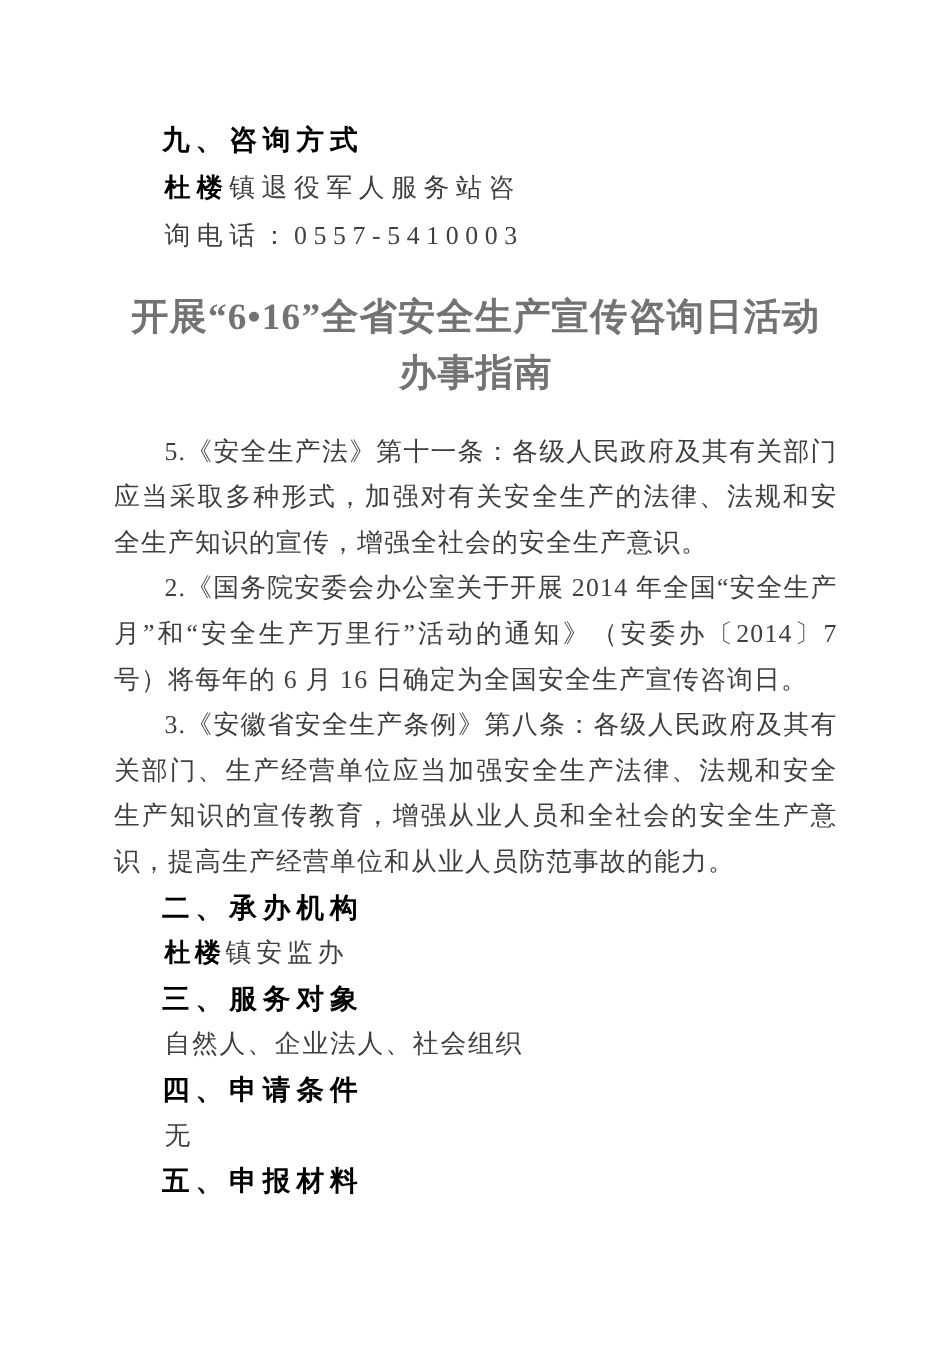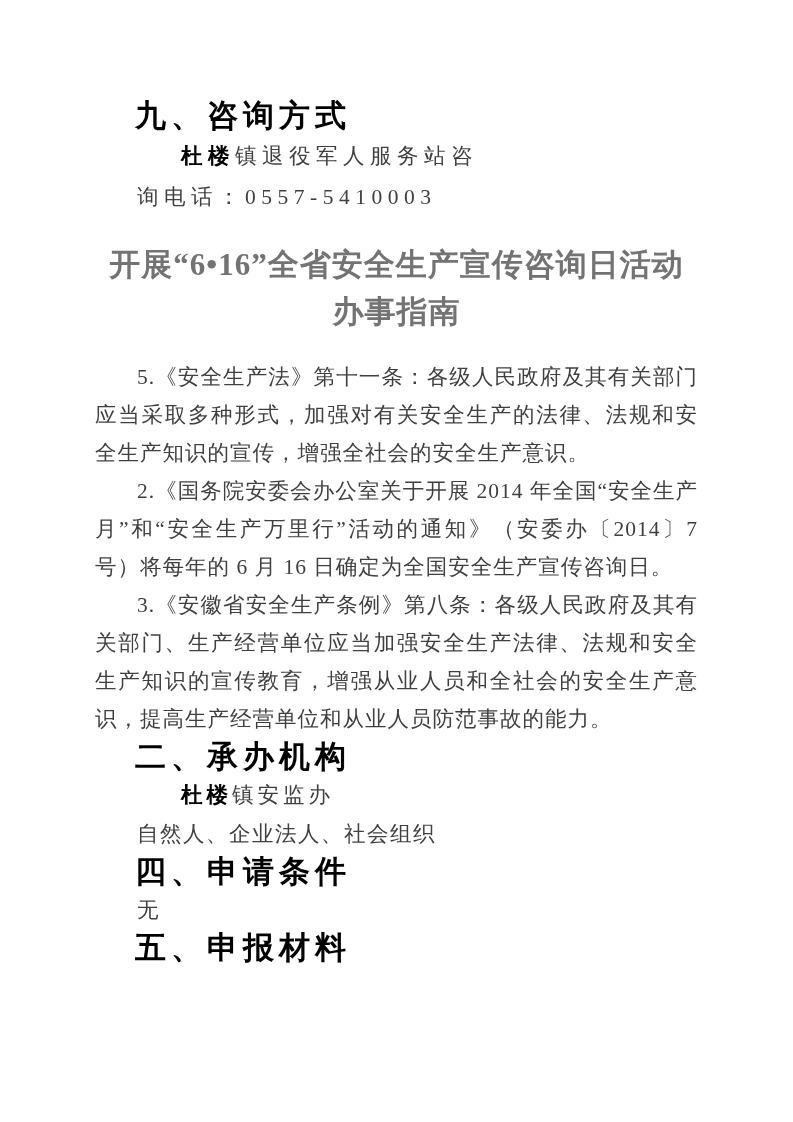--- a/index.html
+++ b/index.html
@@ -12,21 +12,21 @@
     height: 1122px;
     background: #ffffff;
     padding: 96px 95px 0 95px;
     overflow: hidden;
   }
 
   
   .sec-heading {
     font-family: "Liberation Sans", "DejaVu Sans", sans-serif;
     font-weight: 700;
-    font-size: 31px;
+    font-size: 23px;
     color: #000000;
     letter-spacing: 5px;
     line-height: 38px;
     padding-left: 40px;
   }
   .top-block .sec-heading { line-height: 40px; }
 
   
   .kai {
     font-family: "Liberation Serif", "DejaVu Serif", serif;
@@ -36,24 +36,23 @@
   }
 
   .top-block { line-height: 40px; }
   .top-block .spaced-line {
     letter-spacing: 5.5px;
     padding-left: 42px;
     line-height: 40px;
     white-space: nowrap;
   }
   .hei-bold {
-    font-family: Liberation Mono, monospace;
+    font-family: Liberation Sans, sans-serif;
     font-weight: 700;
     color: #000000;
-    margin-left: 44px;
   }
 
   .doc-title {
     margin-top: 24px;
     margin-bottom: 23px;
     text-align: center;
     font-family: "Liberation Serif", "DejaVu Serif", serif;
     font-weight: 700;
     font-size: 31px;
     line-height: 47px;
@@ -91,20 +90,21 @@
 
   <div class="main-block">
 
     <p class="kai para">5.《安全生产法》第十一条：各级人民政府及其有关部门应当采取多种形式，加强对有关安全生产的法律、法规和安全生产知识的宣传，增强全社会的安全生产意识。</p>
     <p class="kai para">2.《国务院安委会办公室关于开展 2014 年全国“安全生产月”和“安全生产万里行”活动的通知》（安委办〔2014〕7 号）将每年的 6 月 16 日确定为全国安全生产宣传咨询日。</p>
     <p class="kai para">3.《安徽省安全生产条例》第八条：各级人民政府及其有关部门、生产经营单位应当加强安全生产法律、法规和安全生产知识的宣传教育，增强从业人员和全社会的安全生产意识，提高生产经营单位和从业人员防范事故的能力。</p>
 
     <div class="sec-heading">二、承办机构</div>
     <p class="kai single-line"><span class="hei-bold">杜楼</span><span>镇安监办</span></p>
 
+    <div class="sec-heading">三、服务对象</div>
     <p class="kai single-line tight">自然人、企业法人、社会组织</p>
 
     <div class="sec-heading">四、申请条件</div>
     <p class="kai single-line">无</p>
 
     <div class="sec-heading">五、申报材料</div>
 
   </div>
 
 </div>

